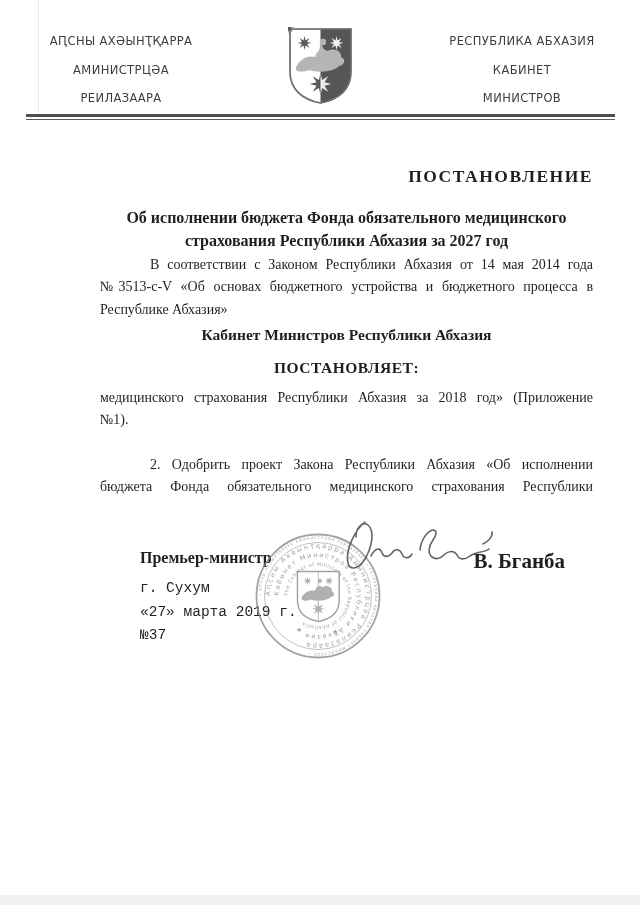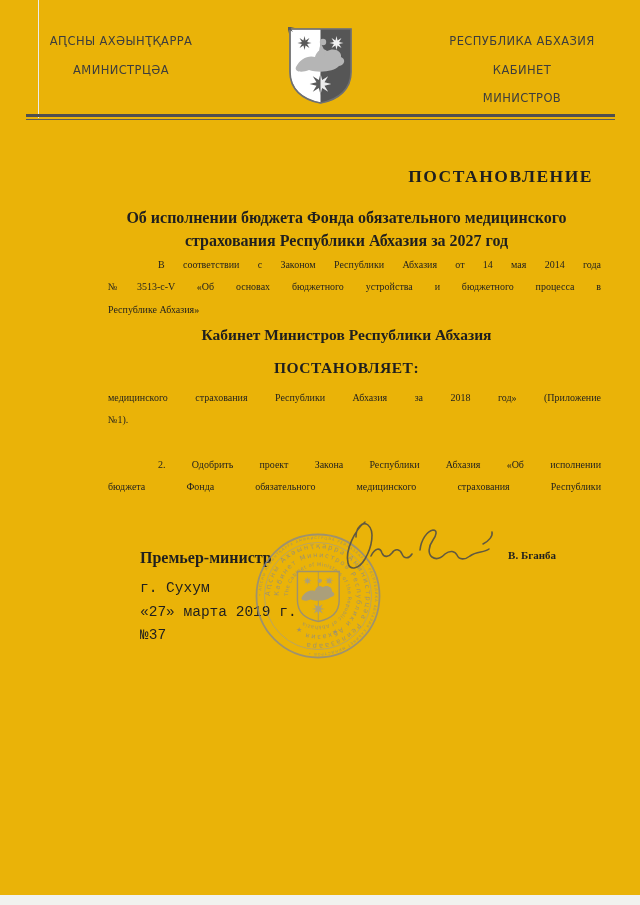--- a/index.html
+++ b/index.html
@@ -1,18 +1,18 @@
 <!DOCTYPE html>
 <html><head>
 <meta charset="utf-8">
 <style>
   html,body{margin:0;padding:0;background:#e9e9e9;}
   #page{
     position:relative;width:640px;height:905px;margin:0 auto;
-    background:#eab308;overflow:hidden;
+    background:#ffffff;overflow:hidden;
     font-family:"Liberation Serif","DejaVu Serif",serif;
     color:#1f1f1f;
   }
   
   #page .scan-seam{position:absolute;left:38px;top:0;width:1px;height:118px;background:#ececec;}
   #page .scan-bottom{position:absolute;left:0;bottom:0;width:100%;height:10px;background:#f1f2ef;}
 
   
   .hdr-block{
     position:absolute;width:190px;text-align:center;
@@ -27,49 +27,50 @@
     border-top:3px solid #4f4f4f;border-bottom:1px solid #5a5a5a;
   }
 
   
   .doc-center{position:absolute;left:100px;width:493px;text-align:center;font-weight:bold;}
   #title{top:166px;font-size:17.5px;letter-spacing:1.5px;text-align:right;}
   #subtitle{top:206px;font-size:16px;line-height:23px;}
   #authority{top:326px;font-size:15.5px;}
   #resolves{top:359px;font-size:15.5px;letter-spacing:.5px;}
 
-  .para{position:absolute;left:108px;width:493px;font-size:10px;}
+  .para{position:absolute;left:100px;width:493px;font-size:14px;}
   .para .ln{height:22.4px;line-height:22.4px;text-align:justify;text-align-last:justify;white-space:normal;}
   .para .ln.first{padding-left:50px;}
   .para .ln.last{text-align-last:left;}
   #preamble{top:254px;}
   #item1{top:387px;}
   #item2{top:454px;}
 
   #sig-role{position:absolute;left:140px;top:549px;font-size:16px;font-weight:bold;}
-  #sig-name{position:absolute;right:84px;top:549px;font-size:11px;font-weight:bold;}
+  #sig-name{position:absolute;right:75px;top:549px;font-size:21px;font-weight:bold;}
   .meta-line{position:absolute;left:140px;font-size:14.5px;font-family:Liberation Mono, monospace;}
   #place{top:580px;}
   #date{top:604px;}
   #number{top:627px;}
 
   
   #stamp{position:absolute;left:248px;top:526px;opacity:.78;}
   #signature{position:absolute;left:335px;top:514px;opacity:.85;}
   .ring-text{font-family:"DejaVu Sans","Liberation Sans",sans-serif;fill:#8a8a8a;}
 </style>
 </head>
 <body>
 
 <div id="page">
   <div class="scan-seam"></div>
 
   <div id="hdr-left" class="hdr-block">
     <div>АԤСНЫ АХӘЫНҬҚАРРА</div>
     <div>АМИНИСТРЦӘА</div>
+    <div>РЕИЛАЗААРА</div>
   </div>
 
   <div id="emblem">
     <svg width="65" height="78" viewBox="0 0 65 78">
       <defs>
         <path id="star8" d="M0,-7 L1.07,-2.59 L4.95,-4.95 L2.59,-1.07 L7,0 L2.59,1.07 L4.95,4.95 L1.07,2.59 L0,7 L-1.07,2.59 L-4.95,4.95 L-2.59,1.07 L-7,0 L-2.59,-1.07 L-4.95,-4.95 L-1.07,-2.59 Z"></path>
         <clipPath id="clipL">
             <rect x="0" y="0" width="32.5" height="78"></rect>
           </clipPath>
         <clipPath id="clipR">

